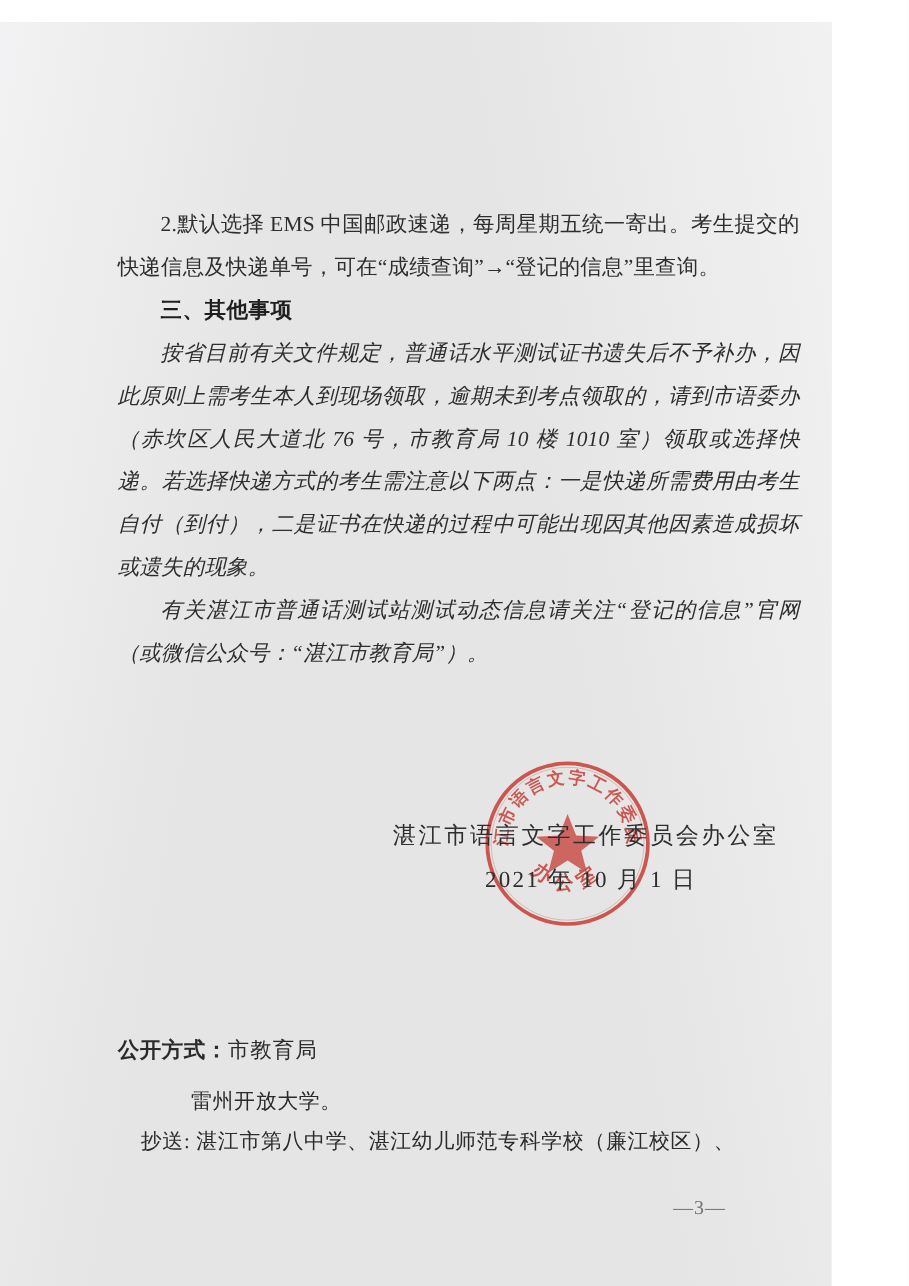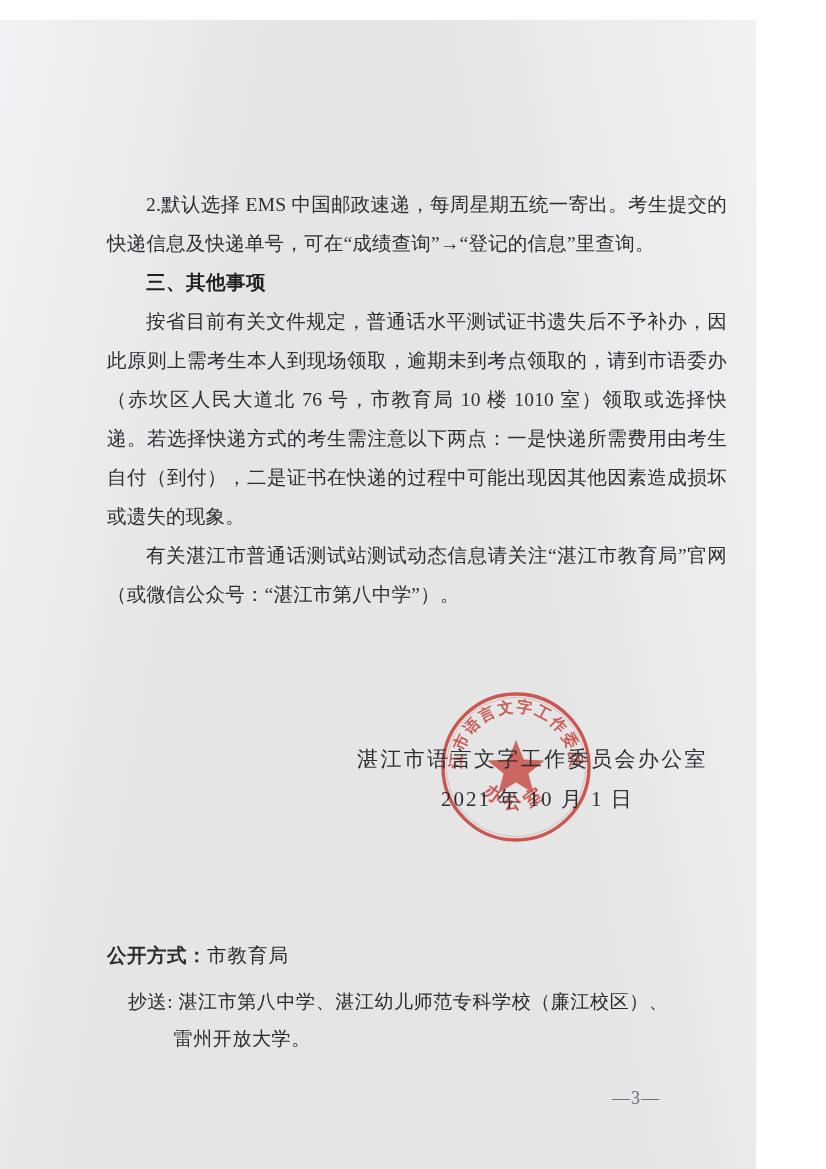--- a/index.html
+++ b/index.html
@@ -49,21 +49,21 @@
     font-size: 19.5px;
     line-height: 39px;
     font-weight: bold;
     text-indent: 2em;
     margin: 0;
     font-family: Liberation Sans, sans-serif;
     letter-spacing: 0.5px;
     color: #1f1f1f;
   }
   .p-first { margin-top: 165px; }
-  .p-gap   { margin-top: 0; }
+  .p-gap   { margin-top: 0; font-style: italic; }
 
   
   .sign-block {
     position: absolute;
     z-index: 3;
     font-size: 21px;
     line-height: 39px;
     color: #2e2e30;
     white-space: nowrap;
     letter-spacing: 2.4px;
@@ -141,21 +141,21 @@
   <div class="paper-texture"></div>
 
   <div class="content">
 
     <p class="para p-first">2.默认选择 EMS 中国邮政速递，每周星期五统一寄出。考生提交的快递信息及快递单号，可在“成绩查询”→“登记的信息”里查询。</p>
 
     <p class="heading">三、其他事项</p>
 
     <p class="para p-gap">按省目前有关文件规定，普通话水平测试证书遗失后不予补办，因此原则上需考生本人到现场领取，逾期未到考点领取的，请到市语委办（赤坎区人民大道北 76 号，市教育局 10 楼 1010 室）领取或选择快递。若选择快递方式的考生需注意以下两点：一是快递所需费用由考生自付（到付），二是证书在快递的过程中可能出现因其他因素造成损坏或遗失的现象。</p>
 
-    <p class="para p-gap">有关湛江市普通话测试站测试动态信息请关注“湛江市教育局”官网（或微信公众号：“湛江市第八中学”）。</p>
+    <p class="para p-gap">有关湛江市普通话测试站测试动态信息请关注“登记的信息”官网（或微信公众号：“湛江市教育局”）。</p>
 
   </div>
 
   <div class="seal">
     <svg viewBox="0 0 154 154" xmlns="http://www.w3.org/2000/svg">
       <defs>
         <path id="arcTop" d="M 22,77 A 55,55 0 0 1 132,77" fill="none"></path>
         <path id="arcBottom" d="M 36,77 A 41,41 0 0 0 118,77" fill="none"></path>
       </defs>
       <circle cx="77" cy="77" r="73" fill="none" stroke="#c4342c" stroke-width="3.4" opacity="0.92"></circle>
@@ -172,19 +172,19 @@
 
   <div class="sign-block sign-org">湛江市语言文字工作委员会办公室</div>
 
   <div class="sign-block sign-date">2021 年 10 月 1 日</div>
 
   <div class="disclosure">
     <span class="label">公开方式：</span><span class="value">市教育局</span>
   </div>
 
   <div class="cc-block">
+    <div class="cc-line cc-line-2">雷州开放大学。</div>
     <div class="cc-line">抄送: 湛江市第八中学、湛江幼儿师范专科学校（廉江校区）、</div>
-    <div class="cc-line cc-line-2">雷州开放大学。</div>
   </div>
 
   <div class="page-number">—3—</div>
 
 </div>
 
 </body></html>

